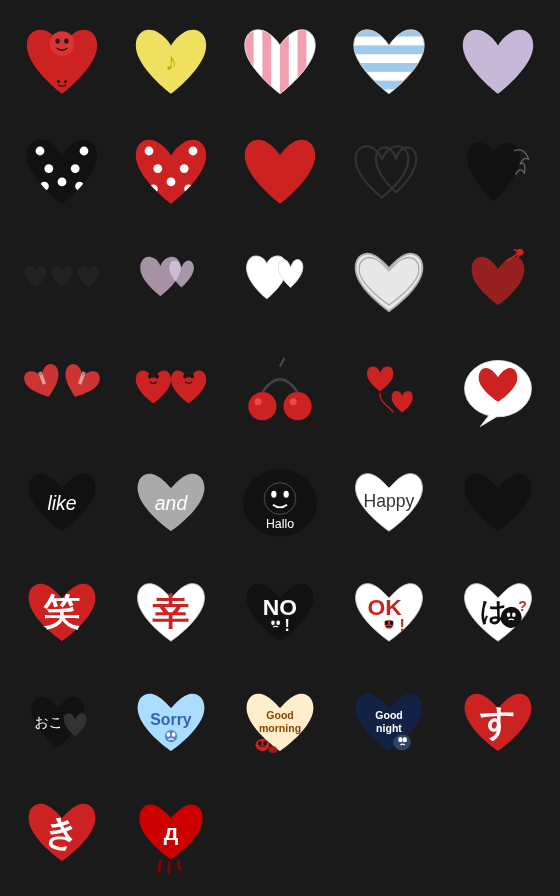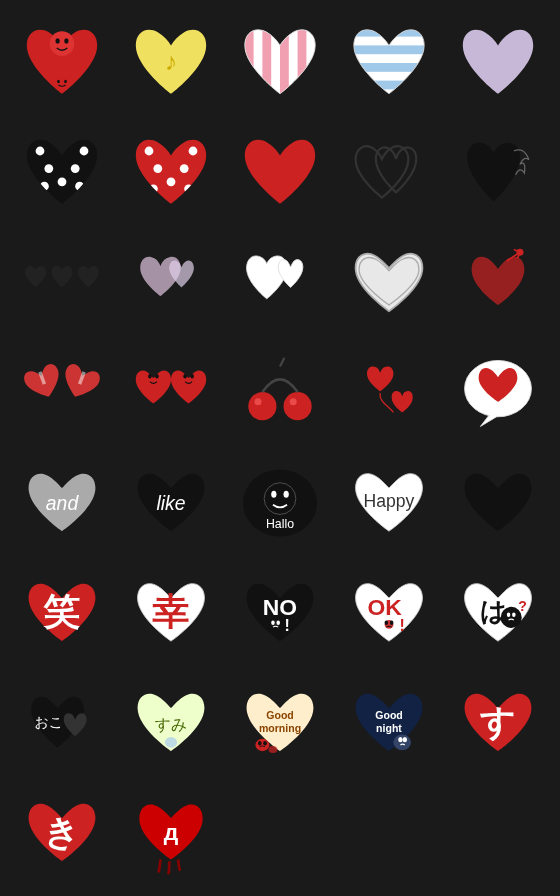--- a/index.html
+++ b/index.html
@@ -292,31 +292,31 @@
         <ellipse cx="50" cy="45" rx="38" ry="32" fill="white" stroke="#ddd" stroke-width="1"></ellipse>
         <path d="M40,75 L30,88 L50,76" fill="white" stroke="#ddd" stroke-width="1"></path>
         <path d="M50,60 C50,60 28,46 28,33 C28,24 34,19 41,23 C45,25 48,29 50,32 C52,29 55,25 59,23 C66,19 72,24 72,33 C72,46 50,60 50,60Z" fill="#cc2222"></path>
       </svg>
     </div>
   </div>
 
   <div class="cell">
     <div class="sticker">
       <svg viewBox="0 0 100 100">
+        <path d="M50,82 C50,82 12,56 12,33 C12,19 23,13 34,19 C40,22 46,29 50,33 C54,29 60,22 66,19 C77,13 88,19 88,33 C88,56 50,82 50,82Z" fill="#111111"></path>
+        <text x="50" y="58" text-anchor="middle" font-size="22" fill="white" font-style="italic">like</text>
+      </svg>
+    </div>
+  </div>
+
+  <div class="cell">
+    <div class="sticker">
+      <svg viewBox="0 0 100 100">
         <path d="M50,82 C50,82 12,56 12,33 C12,19 23,13 34,19 C40,22 46,29 50,33 C54,29 60,22 66,19 C77,13 88,19 88,33 C88,56 50,82 50,82Z" fill="#aaaaaa"></path>
         <text x="50" y="58" text-anchor="middle" font-size="22" fill="white" font-style="italic">and</text>
-      </svg>
-    </div>
-  </div>
-
-  <div class="cell">
-    <div class="sticker">
-      <svg viewBox="0 0 100 100">
-        <path d="M50,82 C50,82 12,56 12,33 C12,19 23,13 34,19 C40,22 46,29 50,33 C54,29 60,22 66,19 C77,13 88,19 88,33 C88,56 50,82 50,82Z" fill="#111111"></path>
-        <text x="50" y="58" text-anchor="middle" font-size="22" fill="white" font-style="italic">like</text>
       </svg>
     </div>
   </div>
 
   <div class="cell">
     <div class="sticker">
       <svg viewBox="0 0 100 100">
         <ellipse cx="50" cy="50" rx="42" ry="38" fill="#111"></ellipse>
         <circle cx="50" cy="45" r="18" fill="#111" stroke="#555" stroke-width="1"></circle>
         <ellipse cx="43" cy="40" rx="3" ry="4" fill="white"></ellipse>
@@ -408,30 +408,33 @@
     <div class="sticker">
       <svg viewBox="0 0 100 100">
         <path d="M45,78 C45,78 15,55 15,35 C15,23 24,17 33,22 C37,24 41,29 45,33 C49,29 53,24 57,22 C66,17 75,23 75,35 C75,55 45,78 45,78Z" fill="#111"></path>
         <path d="M65,65 C65,65 52,55 52,46 C52,40 56,37 61,40 C63,41 64,44 65,46 C66,44 67,41 69,40 C74,37 78,40 78,46 C78,55 65,65 65,65Z" fill="#333"></path>
         <text x="35" y="55" text-anchor="middle" font-size="16" fill="white">おこ</text>
       </svg>
     </div>
   </div>
 
 
-
-  <div class="cell">
-    <div class="sticker">
-      <svg viewBox="0 0 100 100">
-        <path d="M50,82 C50,82 12,56 12,33 C12,19 23,13 34,19 C40,22 46,29 50,33 C54,29 60,22 66,19 C77,13 88,19 88,33 C88,56 50,82 50,82Z" fill="#eeffcc"></path>
-        <text x="50" y="58" text-anchor="middle" font-size="18" fill="#446600">すみ</text>
-        <ellipse cx="50" cy="72" rx="7" ry="6" fill="#aaccee" opacity="0.7"></ellipse>
-      </svg>
-    </div>
-  </div>
+  <div class="cell">
+    <div class="sticker">
+      <svg viewBox="0 0 100 100">
+        <path d="M50,82 C50,82 12,56 12,33 C12,19 23,13 34,19 C40,22 46,29 50,33 C54,29 60,22 66,19 C77,13 88,19 88,33 C88,56 50,82 50,82Z" fill="#aaddff"></path>
+        <text x="50" y="52" text-anchor="middle" font-size="18" fill="#3366aa" font-weight="bold">Sorry</text>
+        <ellipse cx="50" cy="65" rx="7" ry="7" fill="#3366aa" opacity="0.7"></ellipse>
+        <ellipse cx="47" cy="63" rx="2" ry="2.5" fill="white"></ellipse>
+        <ellipse cx="53" cy="63" rx="2" ry="2.5" fill="white"></ellipse>
+        <path d="M47,69 Q50,67 53,69" stroke="white" stroke-width="1.2" fill="none"></path>
+      </svg>
+    </div>
+  </div>
+
 
 
   <div class="cell">
     <div class="sticker">
       <svg viewBox="0 0 100 100">
         <path d="M50,82 C50,82 12,56 12,33 C12,19 23,13 34,19 C40,22 46,29 50,33 C54,29 60,22 66,19 C77,13 88,19 88,33 C88,56 50,82 50,82Z" fill="#ffeecc"></path>
         <text x="50" y="45" text-anchor="middle" font-size="12" fill="#884400" font-weight="bold">Good</text>
         <text x="50" y="60" text-anchor="middle" font-size="12" fill="#884400" font-weight="bold">morning</text>
         <ellipse cx="30" cy="75" rx="8" ry="7" fill="#cc2222"></ellipse>
         <ellipse cx="27" cy="73" rx="2" ry="2.5" fill="#111"></ellipse>

